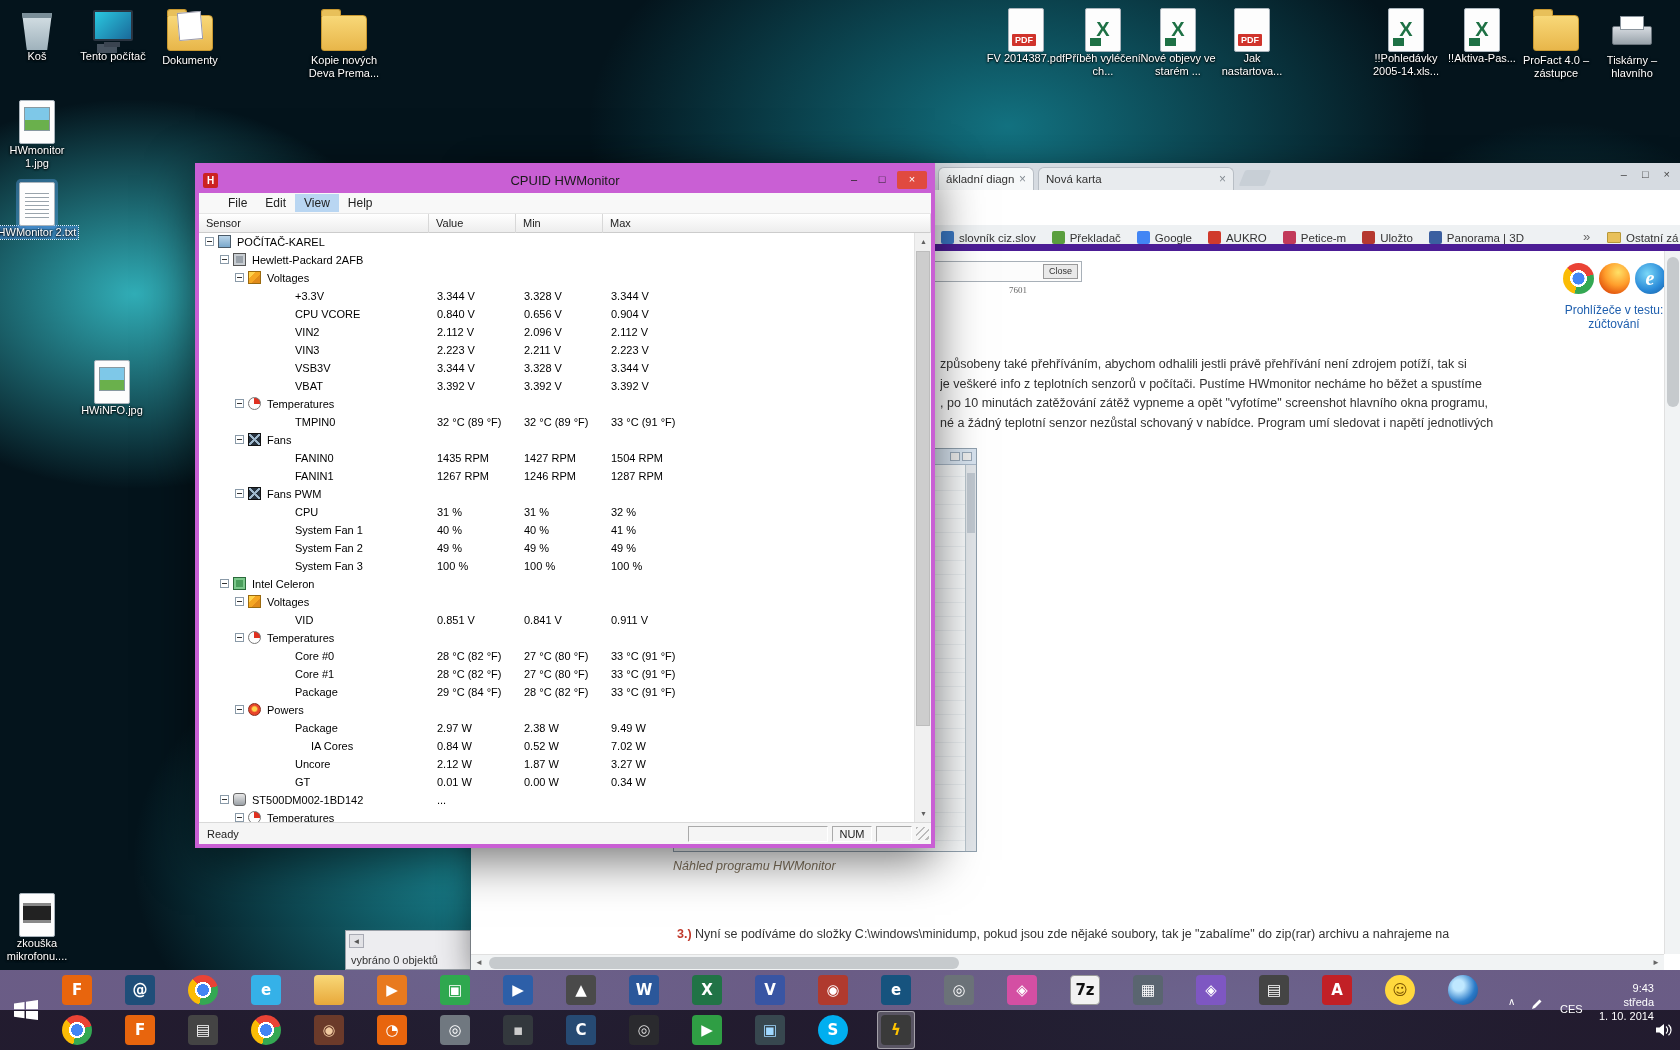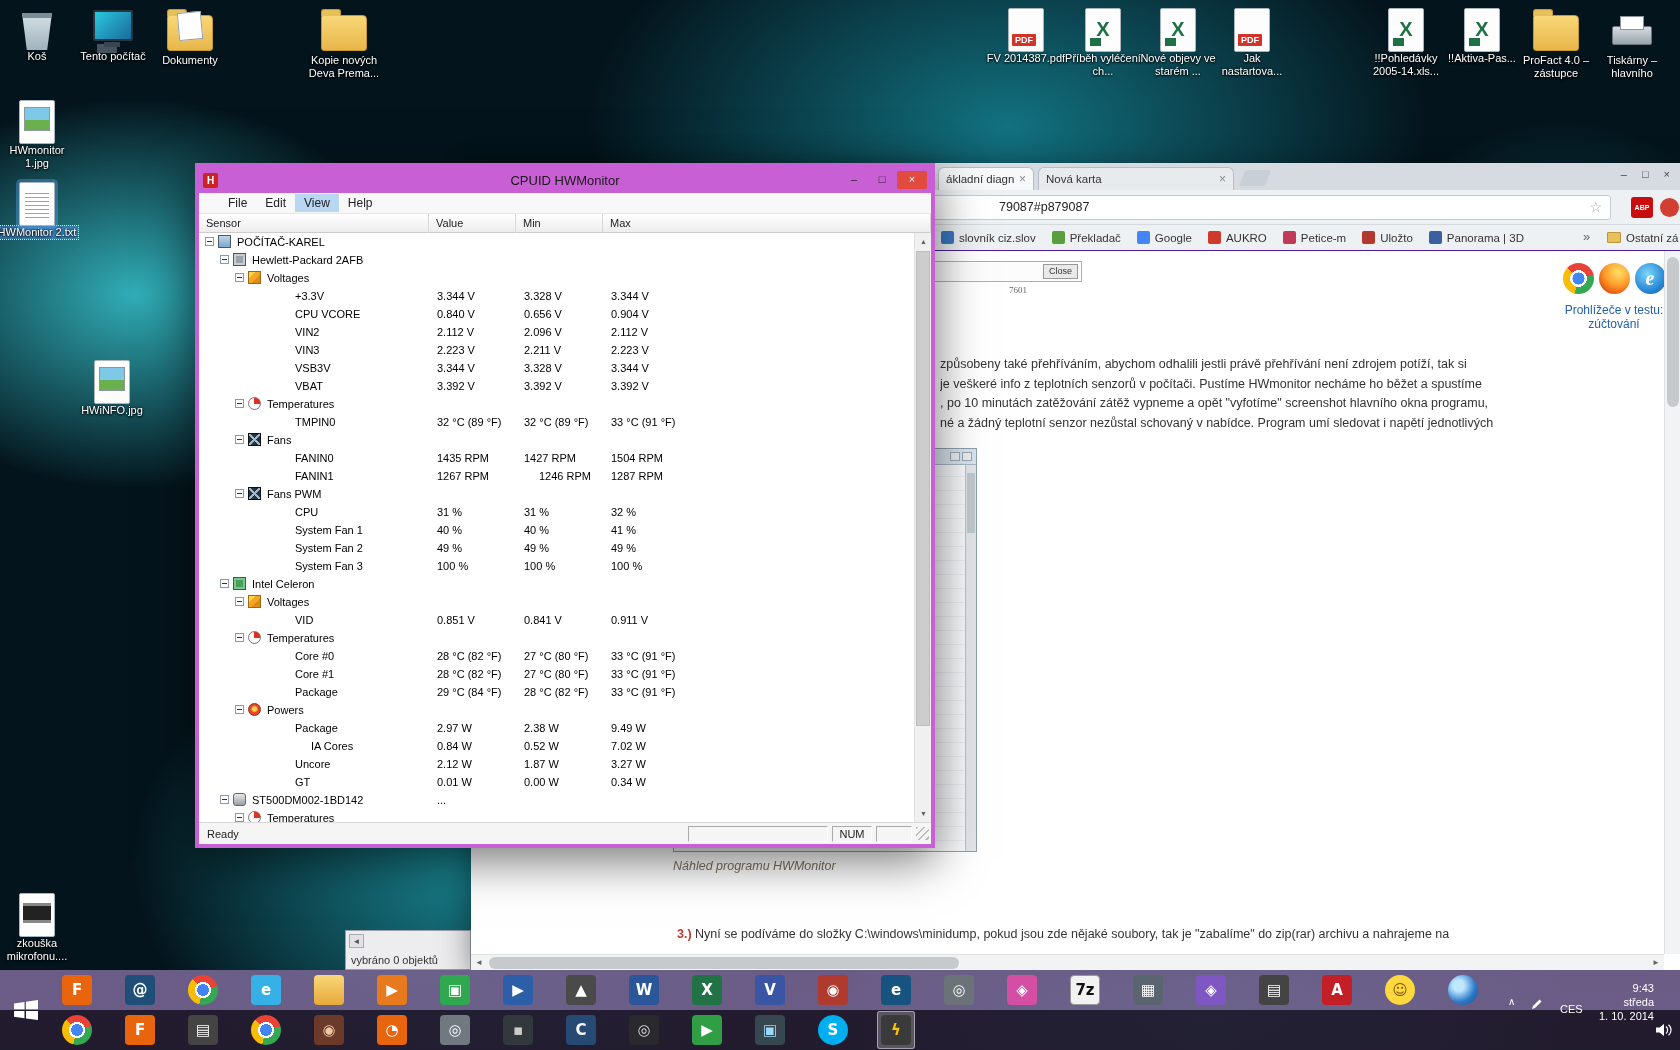--- a/index.html
+++ b/index.html
@@ -51,21 +51,21 @@
   .br-tab-label{overflow:hidden;white-space:nowrap;flex:1;}
   .br-tab-close{margin-left:5px;color:#858c93;font-size:12px;line-height:12px;}
   .br-newtab{position:absolute;left:771px;top:7px;width:26px;height:16px;background:#c8cfd6;transform:skewX(-22deg);border-radius:2px;}
   .br-wincontrols{position:absolute;right:10px;top:5px;display:flex;gap:15px;font-size:11px;color:#444;}
   .br-toolbar{position:absolute;top:27px;left:0;right:0;height:35px;background:#eef1f3;border-bottom:1px solid #d4d9dd;}
   .br-omnibox{position:absolute;left:295px;top:5px;width:845px;height:25px;background:#fff;border:1px solid #c3cad1;border-radius:3px;}
   .br-url{position:absolute;left:232px;top:4px;font-size:12.5px;color:#222;white-space:nowrap;}
   .br-star{position:absolute;right:8px;top:3px;color:#9aa0a6;font-size:14px;}
   .br-abp{position:absolute;left:1160px;top:7px;width:22px;height:21px;background:#c70d0d;border-radius:3px;color:#fff;font-size:7px;font-weight:bold;line-height:21px;text-align:center;}
   .br-ext2{position:absolute;left:1189px;top:8px;width:19px;height:19px;background:#d23f31;border-radius:50%;}
-  .br-bookmarks{position:absolute;top:62px;left:0;right:0;height:26px;background:#eef1f3;border-bottom:1px solid #4c1d95;}
+  .br-bookmarks{position:absolute;top:62px;left:0;right:0;height:26px;background:#eef1f3;border-bottom:7px solid #4c1d95;}
   #bookmarks-list{position:absolute;left:470px;top:0;height:25px;display:flex;align-items:center;gap:16px;}
   .bm-item{display:flex;align-items:center;gap:5px;font-size:11.5px;color:#333;white-space:nowrap;}
   .bm-fav{width:13px;height:13px;border-radius:2px;flex:0 0 auto;}
   .bm-overflow{position:absolute;left:1112px;top:4px;font-size:13px;color:#666;}
   .bm-other{position:absolute;left:1136px;top:0;height:25px;display:flex;align-items:center;gap:5px;font-size:11.5px;color:#333;overflow:hidden;width:72px;}
   .bm-folder-icon{width:14px;height:11px;background:#e8c05a;border:1px solid #b89838;border-radius:1px;flex:0 0 auto;}
   .br-content{position:absolute;top:88px;left:0;right:16px;bottom:16px;background:#fff;overflow:hidden;}
   .embed-top{position:absolute;left:229px;top:10px;width:382px;height:21px;border:1px solid #a8b0b8;background:#fcfcfc;}
   .embed-code{position:absolute;left:308px;top:23px;font-family:"Liberation Serif",serif;font-size:9px;color:#666;}
   .embed-close{position:absolute;right:3px;top:2px;font-size:9px;line-height:13px;border:1px solid #999;background:#e9e9e9;padding:0 5px;color:#333;}
@@ -240,28 +240,20 @@
         <span class="br-tab-label">Nová karta</span>
         <span class="br-tab-close">×</span>
       </div>
       <div class="br-newtab"></div>
       <div class="br-wincontrols">
         <span id="br-min">–</span>
         <span id="br-max">□</span>
         <span id="br-close">×</span>
       </div>
     </div>
-    <div class="br-toolbar">
-      <div class="br-omnibox">
-        <span class="br-url">79087#p879087</span>
-        <span class="br-star" id="br-star">☆</span>
-      </div>
-      <span class="br-abp">ABP</span>
-      <span class="br-ext2"></span>
-    </div>
     <div class="br-bookmarks">
       <div id="bookmarks-list">
           <span class="bm-item">
             <span class="bm-fav" style="background: rgb(59, 120, 196);"></span>
             <span class="bm-label">slovník ciz.slov</span>
           </span>
           <span class="bm-item">
             <span class="bm-fav" style="background: rgb(90, 159, 62);"></span>
             <span class="bm-label">Překladač</span>
           </span>
@@ -427,21 +419,21 @@
           </div>
           <div class="hw-row">
             <span class="hw-label" style="left: 96px;">FANIN0</span>
             <span class="hw-label" style="left: 238px;">1435 RPM</span>
             <span class="hw-label" style="left: 325px;">1427 RPM</span>
             <span class="hw-label" style="left: 412px;">1504 RPM</span>
           </div>
           <div class="hw-row">
             <span class="hw-label" style="left: 96px;">FANIN1</span>
             <span class="hw-label" style="left: 238px;">1267 RPM</span>
-            <span class="hw-label" style="left: 340px;">1246 RPM</span>
+            <span class="hw-label" style="left: 325px;">1246 RPM</span>
             <span class="hw-label" style="left: 412px;">1287 RPM</span>
           </div>
           <div class="hw-row">
             <span class="exbox" style="left: 36px;"></span>
             <span class="ti ti-fan" style="left: 49px;"></span>
             <span class="hw-label" style="left: 68px;">Fans PWM</span>
           </div>
           <div class="hw-row">
             <span class="hw-label" style="left: 96px;">CPU</span>
             <span class="hw-label" style="left: 238px;">31 %</span>

